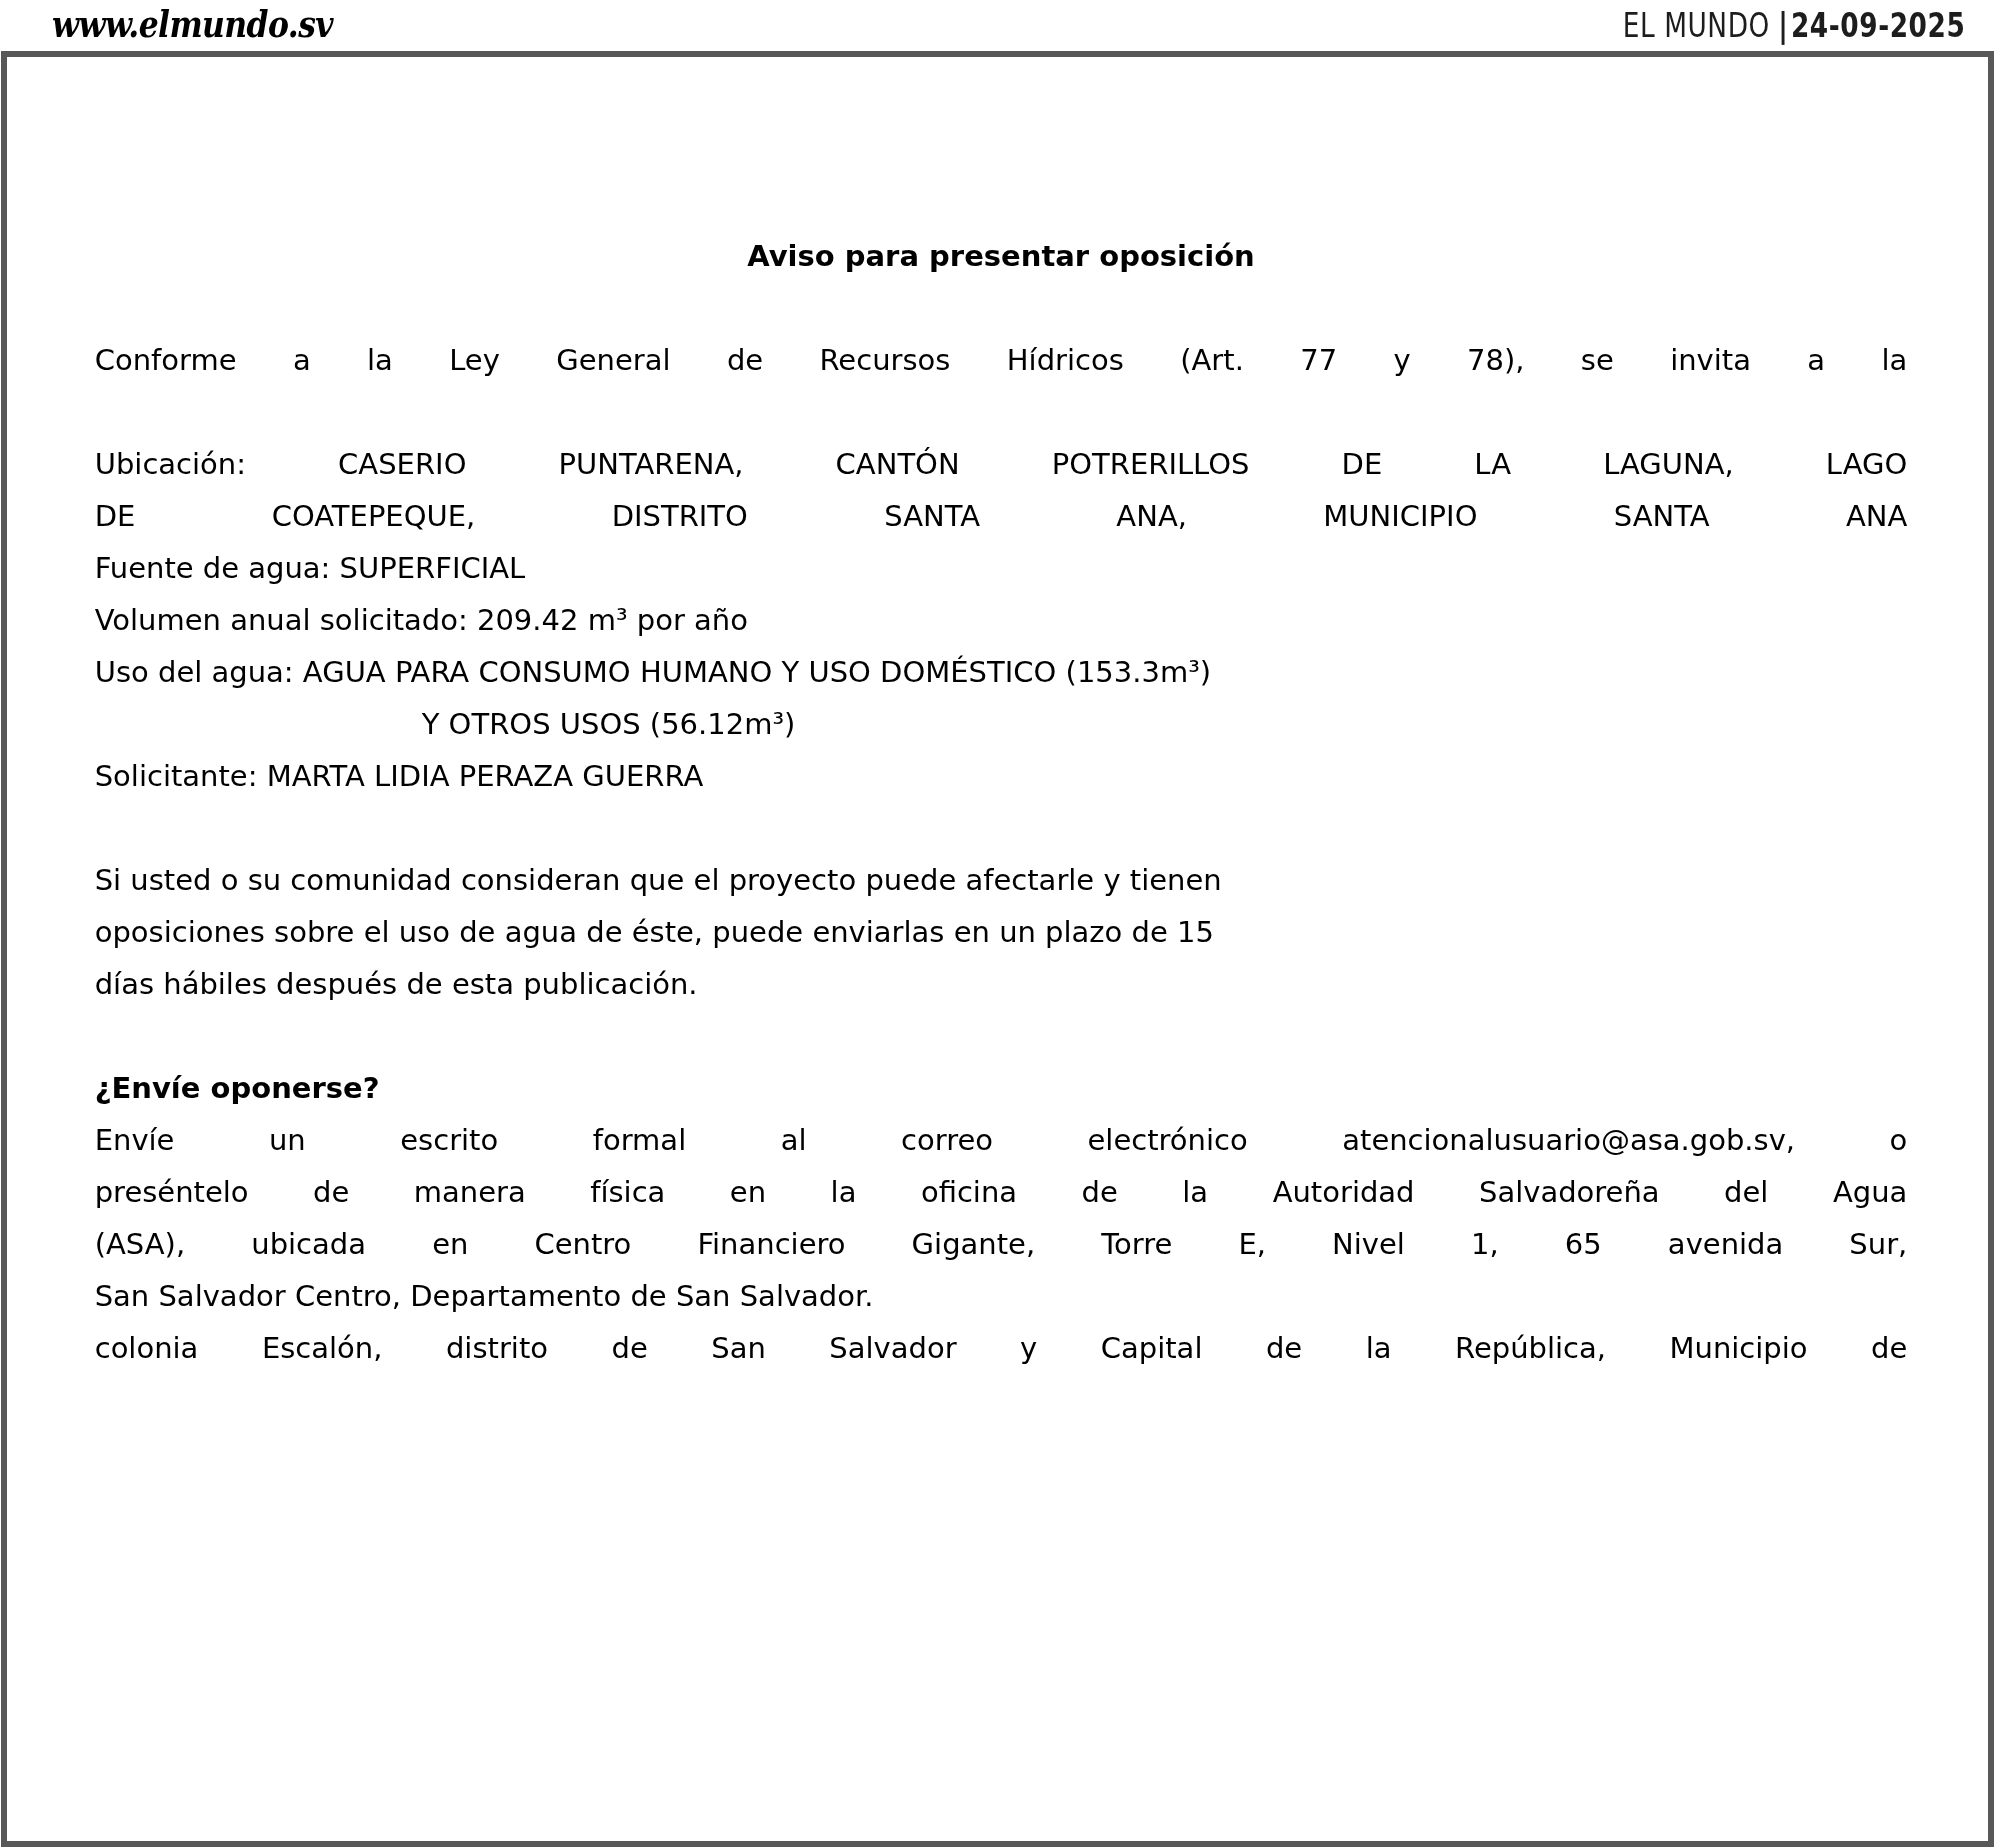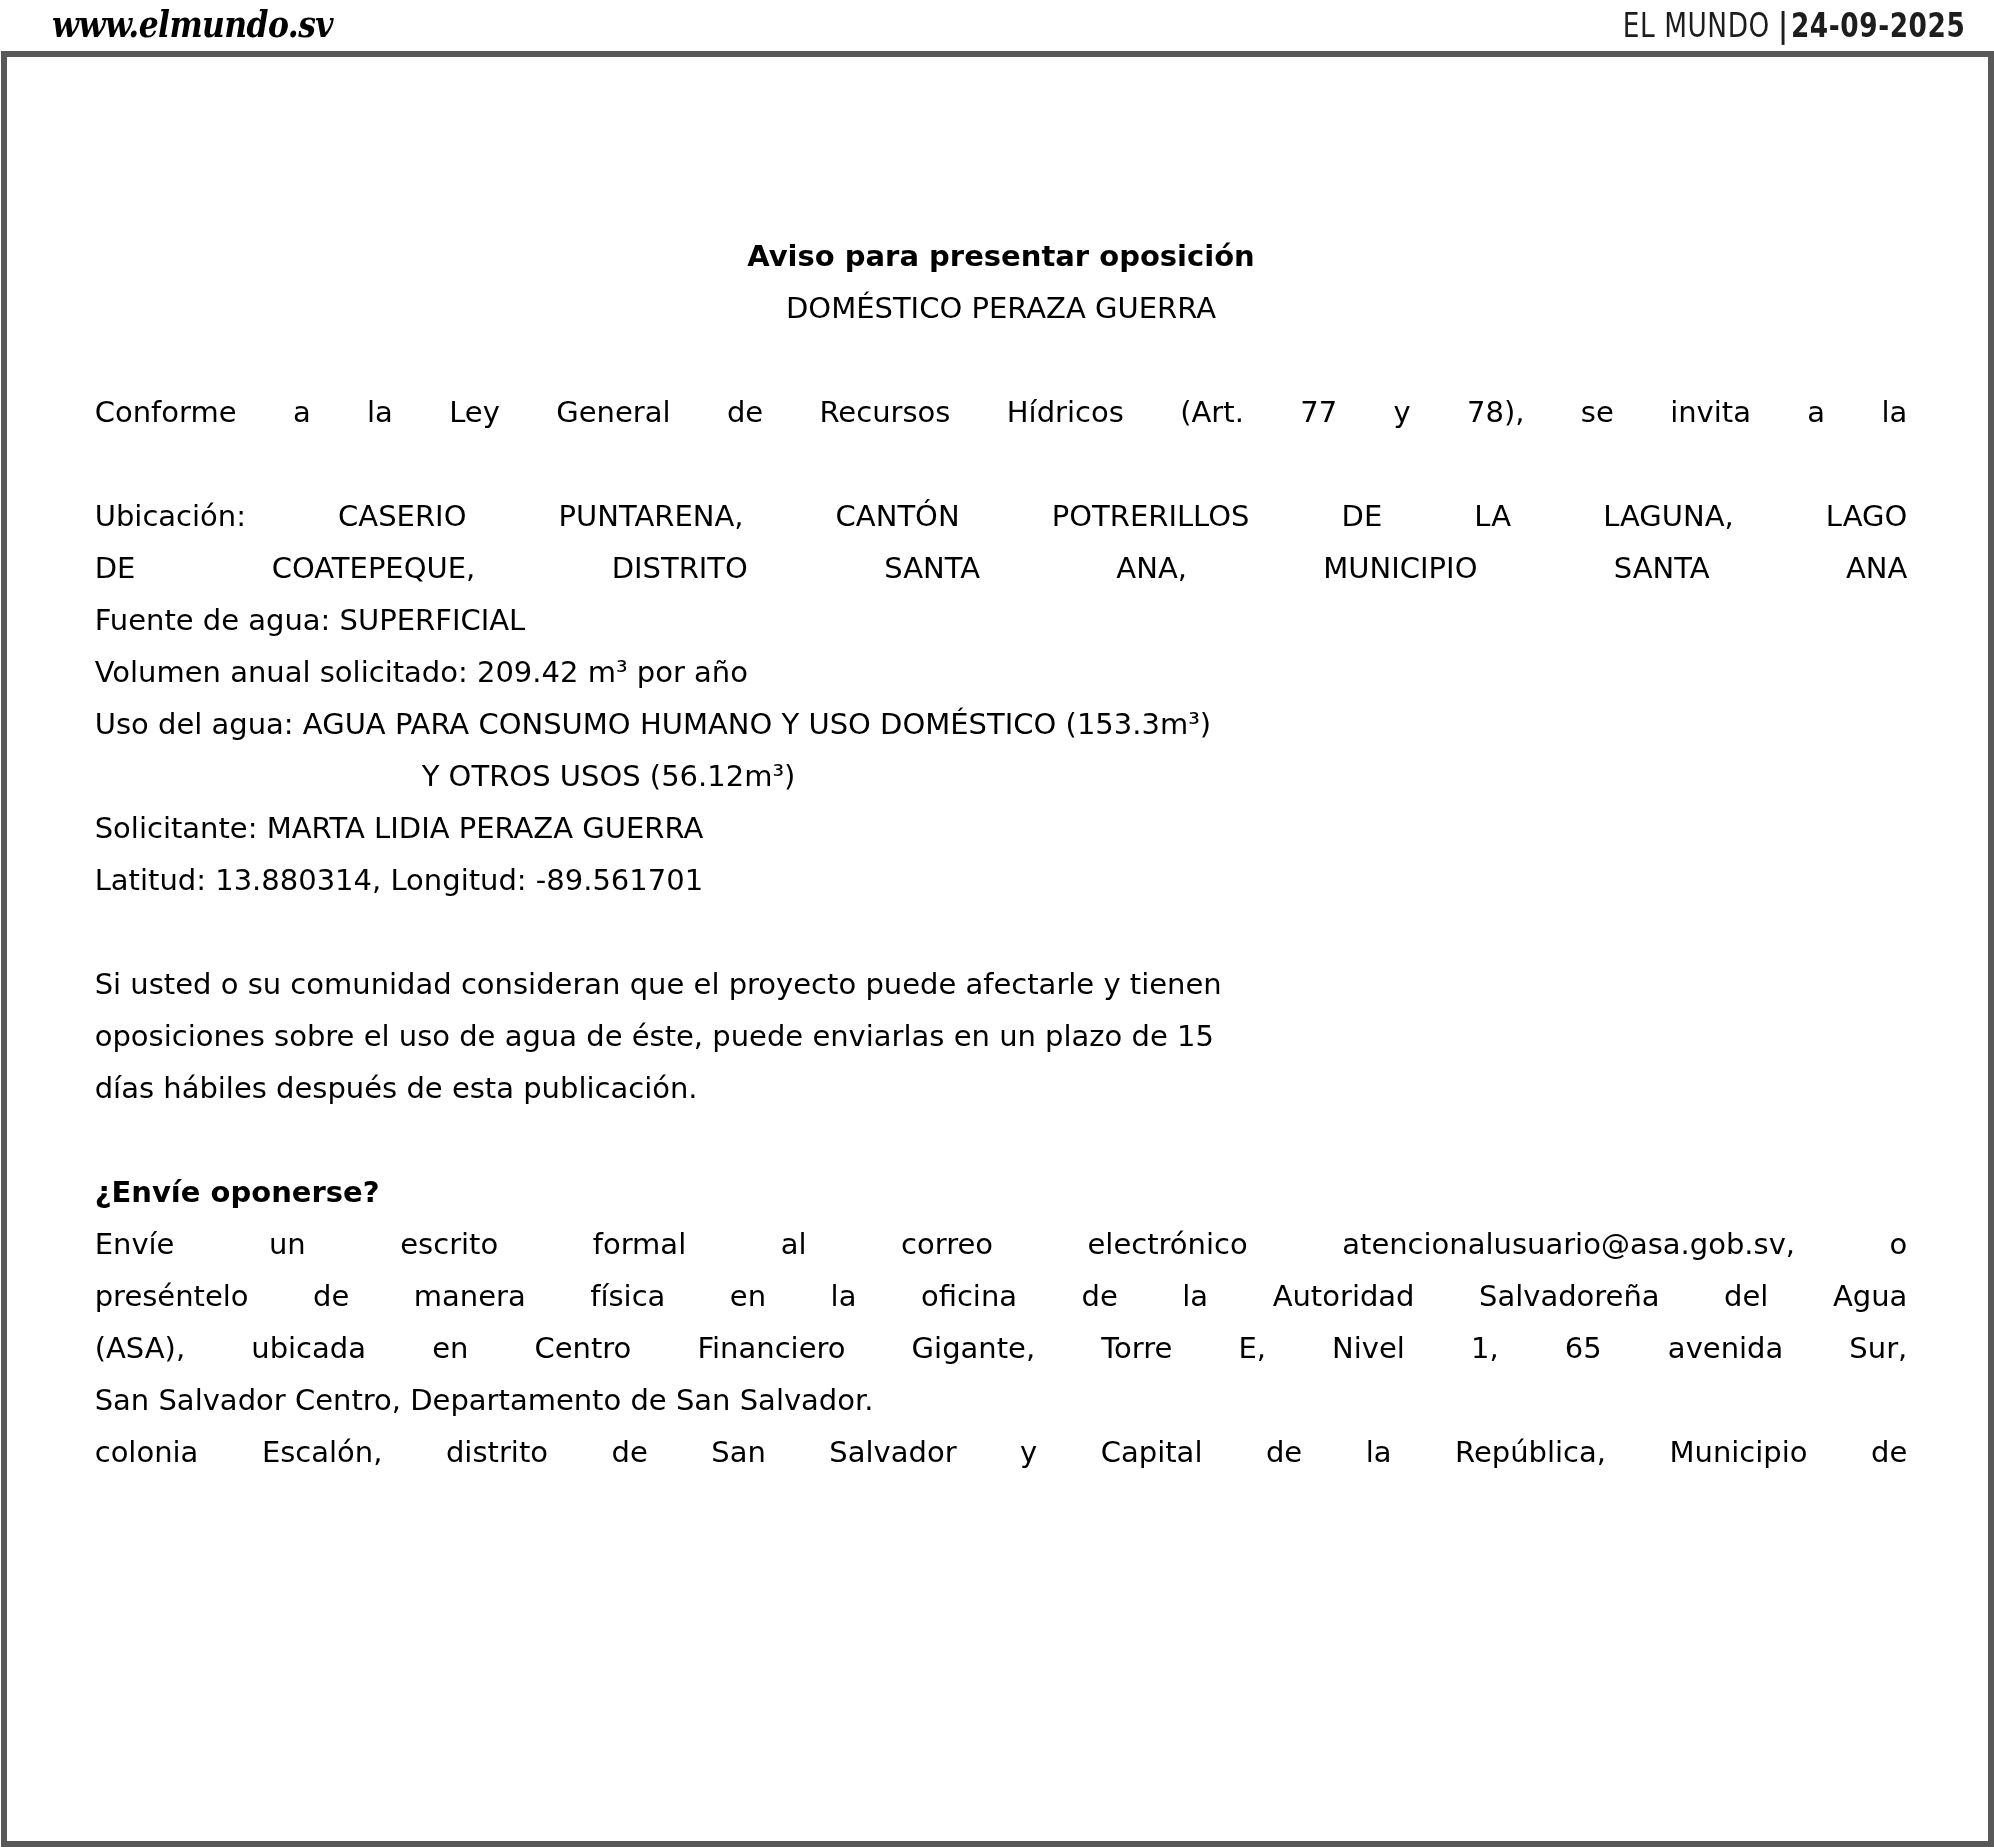--- a/index.html
+++ b/index.html
@@ -88,37 +88,35 @@
   <div class="logo">www.elmundo.sv</div>
   <div class="pubdate">
     <span class="pub-name">EL MUNDO</span><span class="pub-sep">|</span><span class="pub-date">24-09-2025</span>
   </div>
 </div>
 
 <div class="notice-box">
 
   <div class="ln center bold">Aviso para presentar oposición</div>
 
-  <div class="ln center">DOMÉSTICO PERAZA GUERRA</div>
 
   <div class="gap"></div>
 
   <div class="ln flush">Conforme a la Ley General de Recursos Hídricos (Art. 77 y 78), se invita a la</div>
 
   <div class="gap"></div>
 
   <div class="ln flush">Ubicación: CASERIO PUNTARENA, CANTÓN POTRERILLOS DE LA LAGUNA, LAGO</div>
   <div class="ln flush">DE COATEPEQUE, DISTRITO SANTA ANA, MUNICIPIO SANTA ANA</div>
 
   <div class="ln">Fuente de agua: SUPERFICIAL</div>
   <div class="ln">Volumen anual solicitado: 209.42 m³ por año</div>
   <div class="ln">Uso del agua: AGUA PARA CONSUMO HUMANO Y USO DOMÉSTICO (153.3m³)</div>
   <div class="ln indent">Y OTROS USOS (56.12m³)</div>
   <div class="ln">Solicitante: MARTA LIDIA PERAZA GUERRA</div>
-  <div class="ln">Latitud: 13.880314, Longitud: -89.561701</div>
 
   <div class="gap"></div>
 
   <div class="ln">Si usted o su comunidad consideran que el proyecto puede afectarle y tienen</div>
   <div class="ln">oposiciones sobre el uso de agua de éste, puede enviarlas en un plazo de 15</div>
   <div class="ln">días hábiles después de esta publicación.</div>
 
   <div class="gap"></div>
 
   <div class="ln bold">¿Envíe oponerse?</div>

